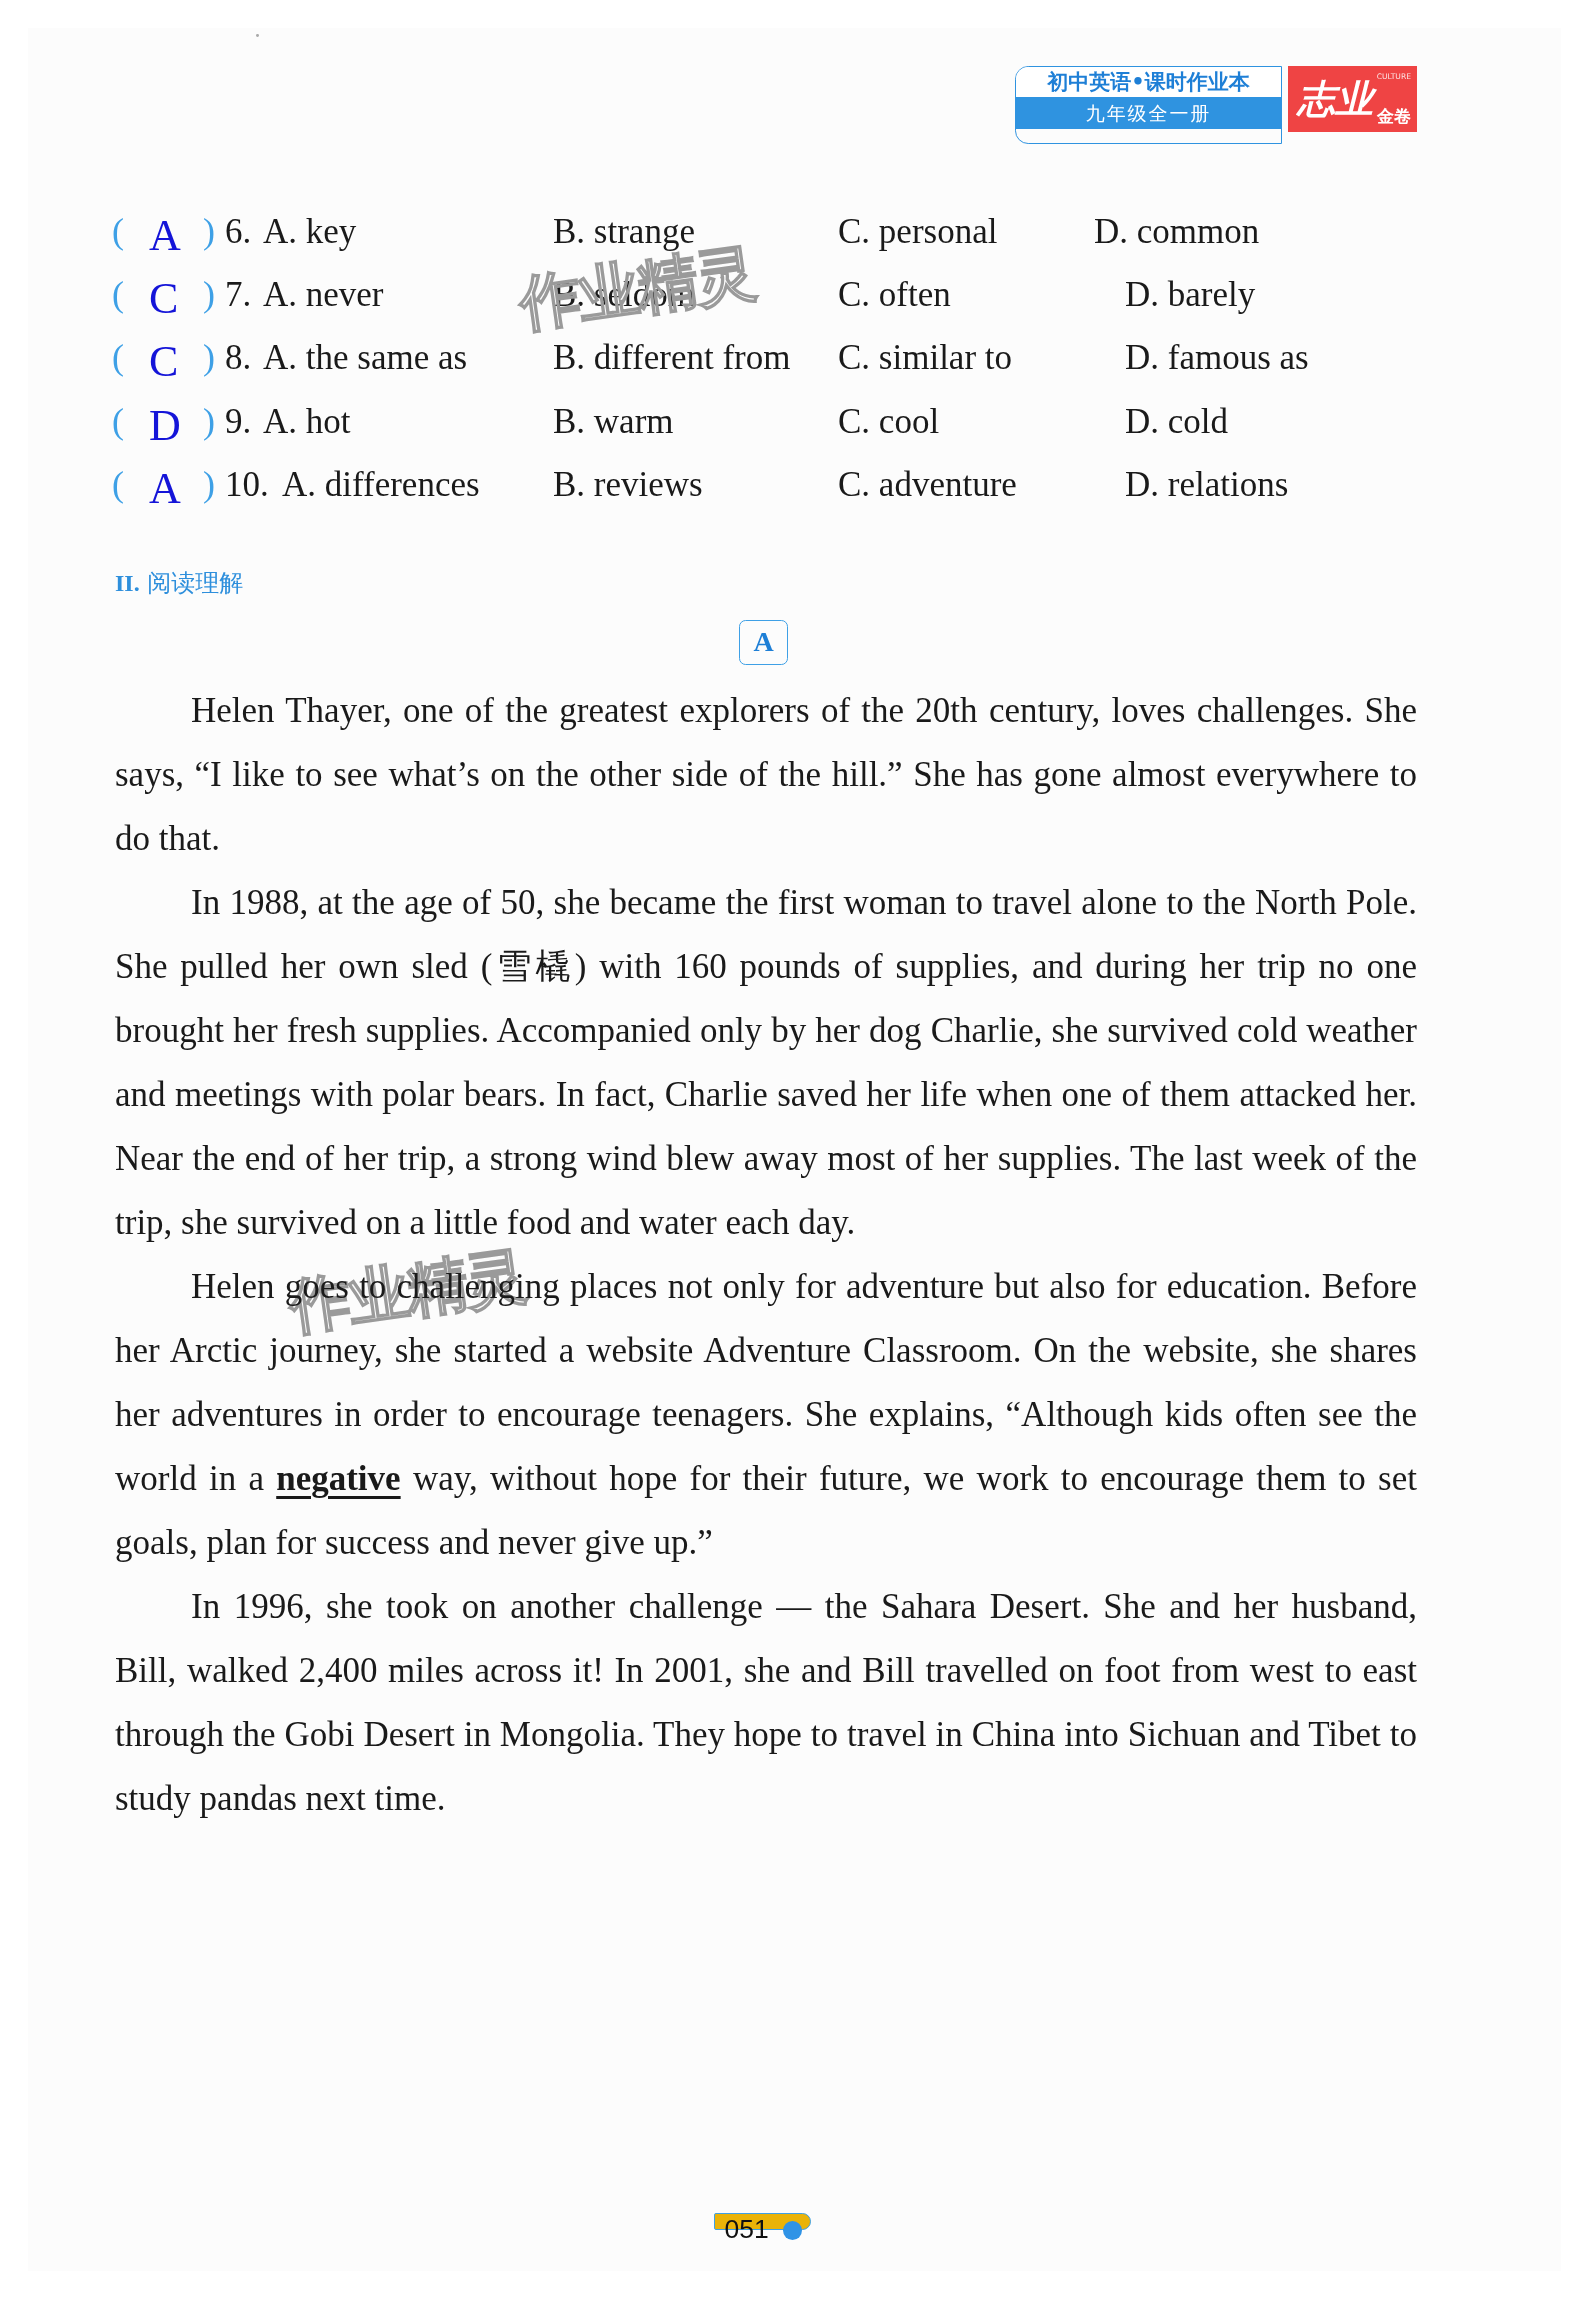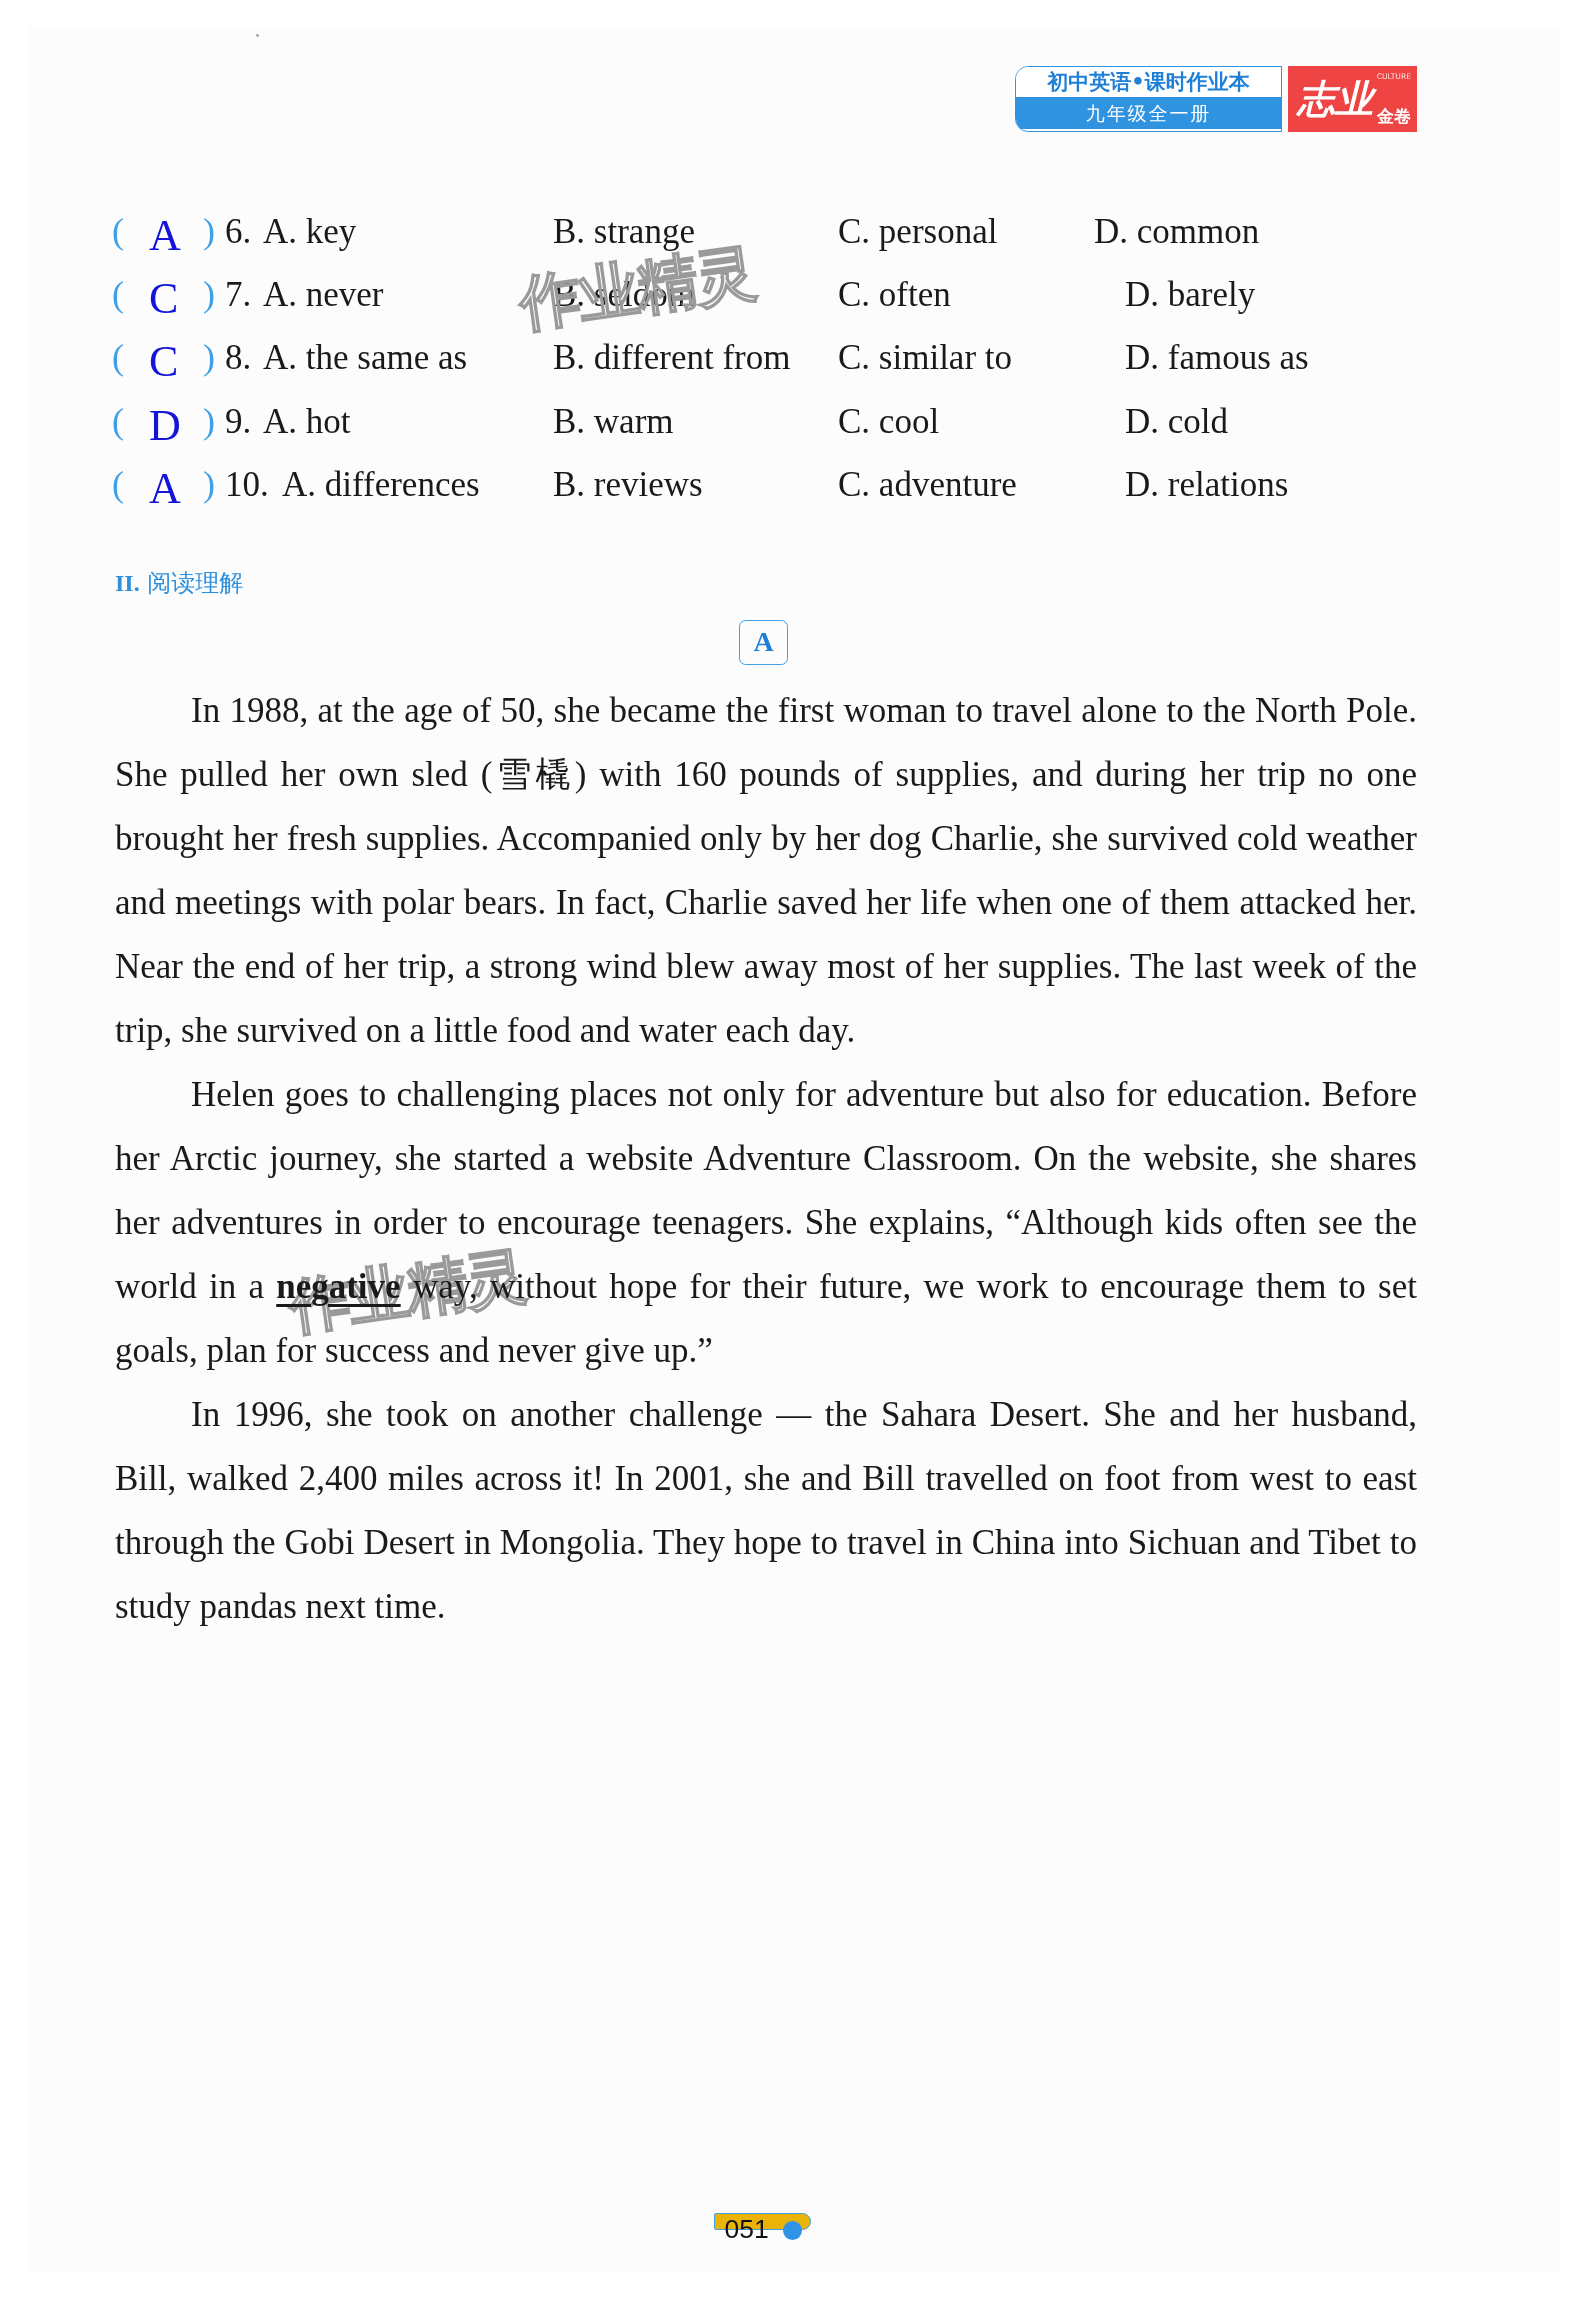--- a/index.html
+++ b/index.html
@@ -4,21 +4,21 @@
 <style>
   html, body { margin:0; padding:0; background:#ffffff; }
   body { width:1592px; height:2302px; position:relative; overflow:hidden;
          font-family:"Liberation Serif", "DejaVu Serif", serif; color:#1a1a1a; }
   .page { position:absolute; left:28px; top:28px; width:1533px; height:2243px;
           background:#fcfcfc; }
   .speck { position:absolute; left:256px; top:34px; width:2.8px; height:2.8px; border-radius:50%; background:#aaa; }
 
   
   .hdr { position:absolute; left:1015px; top:66px; height:66px; display:flex; gap:5.7px; }
-  .hdr-left { width:267px; height:66px; position:relative; border-radius:13.2px 0 0 13.2px; overflow:hidden;
+  .hdr-left { width:267px; height:78px; position:relative; border-radius:13.2px 0 0 13.2px; overflow:hidden;
               border:1.9px solid #2f93e0; box-sizing:border-box; }
   .hdr-top { height:30px; background:#ffffff; color:#1e7fd6; font-family:"DejaVu Sans", sans-serif;
              font-weight:bold; font-size:21px; line-height:30px; text-align:center; letter-spacing:0px; }
   .hdr-bot { height:32px; background:#2f93e0; color:#ffffff; font-family:"DejaVu Sans", sans-serif;
              font-size:19px; line-height:32px; text-align:center; letter-spacing:1.9px; }
   .hdr-right { width:129px; height:66px; background:#ef4444; position:relative; color:#fff; }
   .hdr-brand { position:absolute; left:9.5px; top:5.7px; font-family:"DejaVu Serif", serif; font-size:38px;
                font-style:italic; font-weight:bold; line-height:53px; }
   .hdr-sub { position:absolute; right:5.7px; bottom:3.8px; font-family:"DejaVu Sans", sans-serif; font-size:17px; font-weight:bold; }
   .hdr-tiny { position:absolute; right:5.7px; top:5.7px; font-size:7.6px; font-family:"DejaVu Sans", sans-serif; opacity:.85; }
@@ -124,20 +124,21 @@
 <div class="wm" style="left:519px; top:248px; font-size:61px;">作业精灵</div>
 <div class="wm" style="left:289px; top:1251px; font-size:61px;">作业精灵</div>
 
 <div class="section">
   <b>II.</b>
   <span>阅读理解</span>
 </div>
 <div class="passage-tag">A</div>
 
 <div class="text" style="top:679px">
+  <p>Helen Thayer, one of the greatest explorers of the 20th century, loves challenges. She says, “I like to see what’s on the other side of the hill.” She has gone almost everywhere to do that.</p>
   <p>In 1988, at the age of 50, she became the first woman to travel alone to the North Pole. She pulled her own sled (雪橇) with 160 pounds of supplies, and during her trip no one brought her fresh supplies. Accompanied only by her dog Charlie, she survived cold weather and meetings with polar bears. In fact, Charlie saved her life when one of them attacked her. Near the end of her trip, a strong wind blew away most of her supplies. The last week of the trip, she survived on a little food and water each day.</p>
   <p><span>Helen goes to challenging places not only for adventure but also for education. Before her Arctic journey, she started a website Adventure Classroom. On the website, she shares her adventures in order to encourage teenagers. She explains, “Although kids often see the world in a </span><span class="neg">negative</span><span> way, without hope for their future, we work to encourage them to set goals, plan for success and never give up.”</span></p>
   <p>In 1996, she took on another challenge — the Sahara Desert. She and her husband, Bill, walked 2,400 miles across it! In 2001, she and Bill travelled on foot from west to east through the Gobi Desert in Mongolia. They hope to travel in China into Sichuan and Tibet to study pandas next time.</p>
 </div>
 
 <div class="pgnum">
   <span class="num">051</span>
   <span class="dot"></span>
 </div>
 

